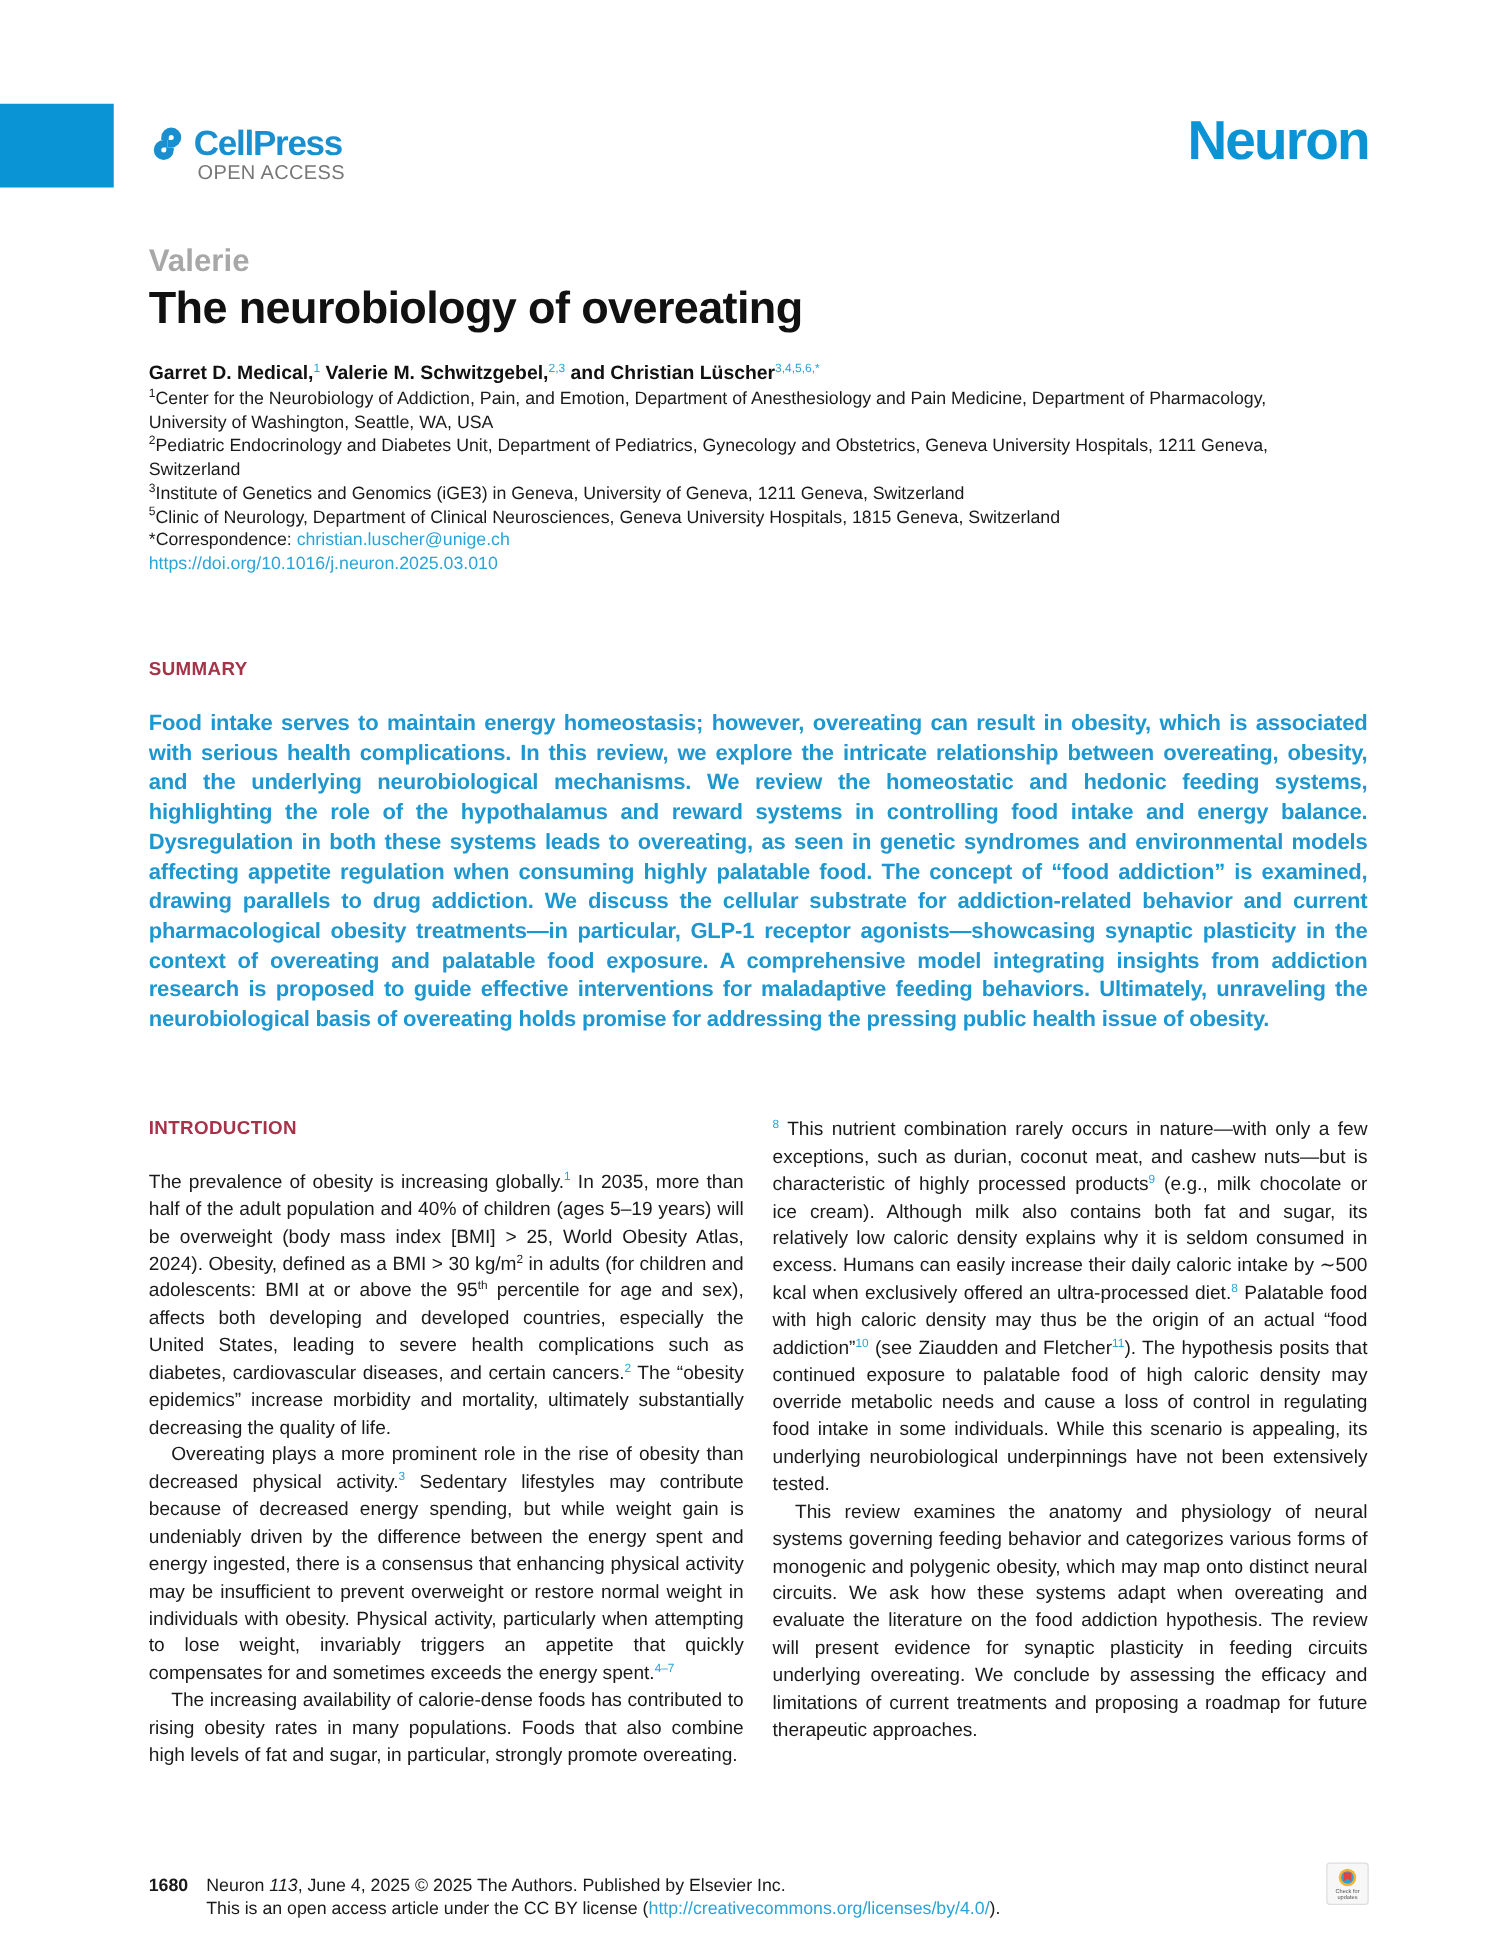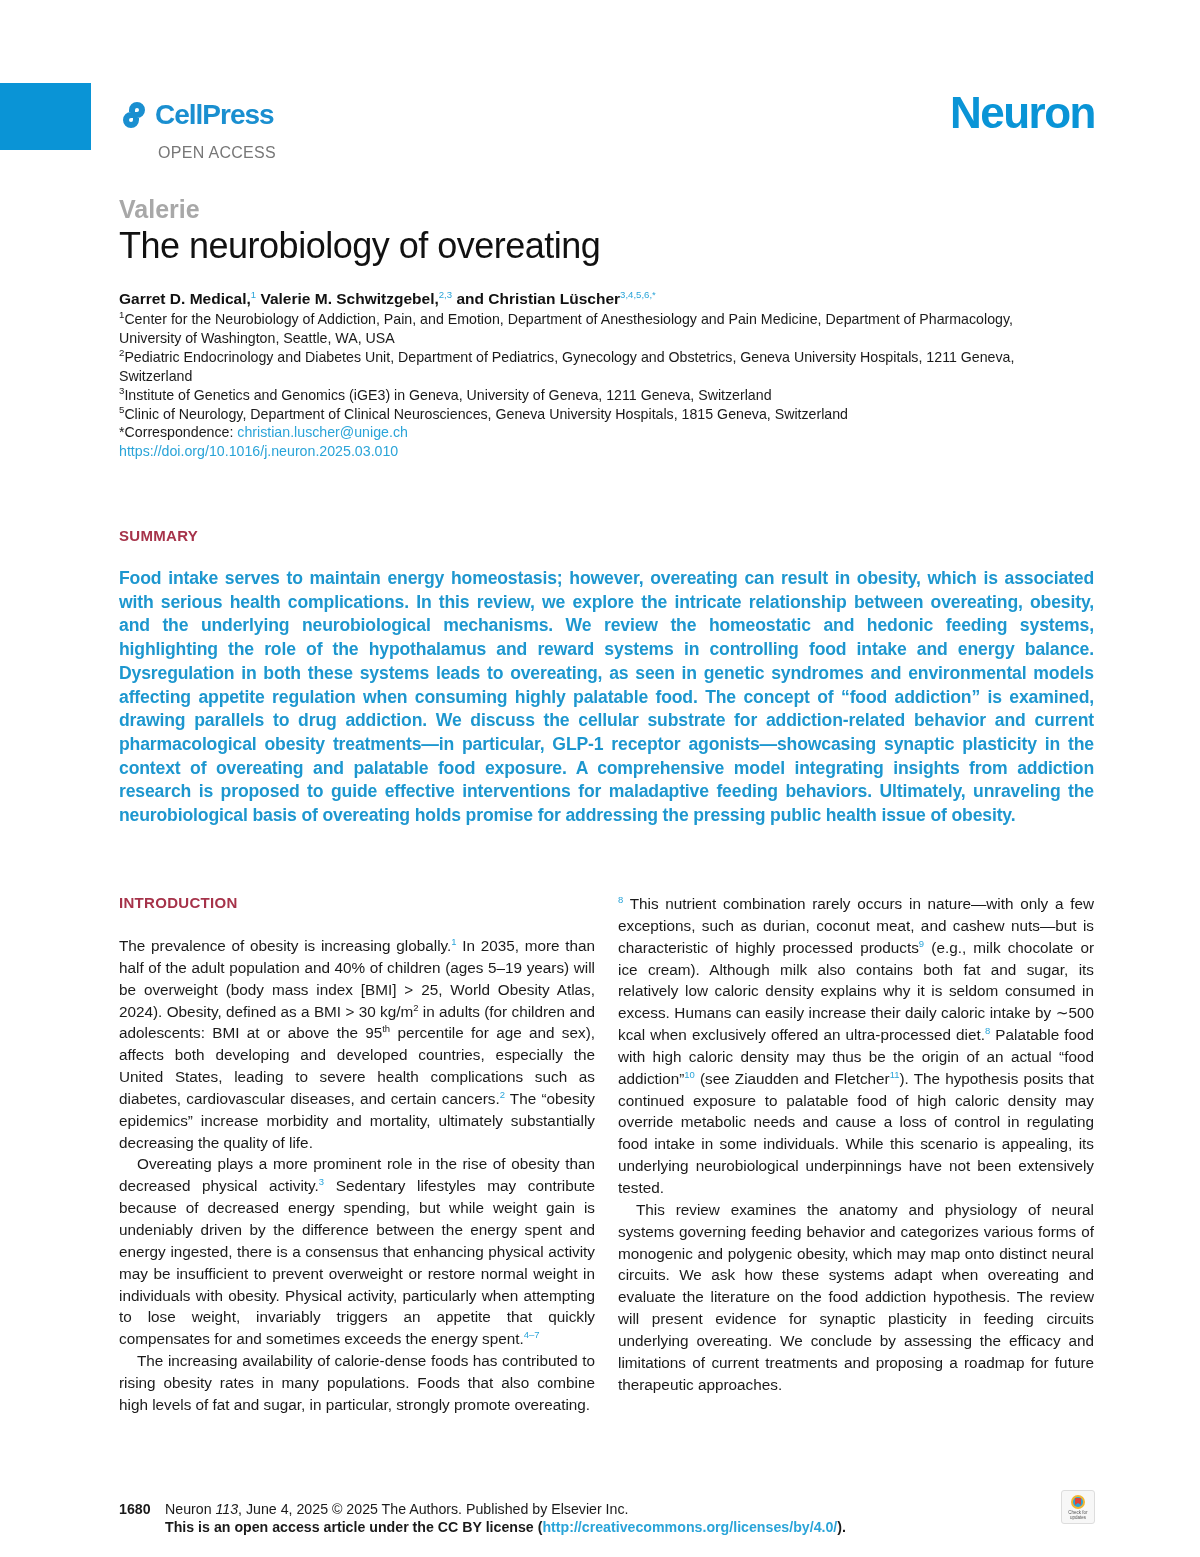--- a/index.html
+++ b/index.html
@@ -2,41 +2,41 @@
 <html><head>
 <meta charset="utf-8">
 <style>
   html, body { margin: 0; padding: 0; background: #ffffff; }
   body { width: 1200px; height: 1557px; position: relative; overflow: hidden; font-family: "Liberation Sans", sans-serif; color: #1a1a1a; }
   .corner-block { position: absolute; left: 0; top: 83px; width: 91px; height: 67px; background: #0a94d6; }
   .cellpress { position: absolute; left: 119px; top: 100px; }
   .cellpress-row { display: flex; }
   .cellpress-mark { width: 30px; height: 30px; margin-right: 6px; }
   .cellpress-name { font-size: 28px; font-weight: bold; color: #1a8fd0; letter-spacing: -1px; line-height: 30px; }
-  .open-access { font-size: 16px; color: #777; margin-left: 39px; letter-spacing: 0.3px; margin-top: 14px; }
+  .open-access { font-size: 16px; color: #777; margin-left: 39px; letter-spacing: 0.3px; margin-top: 0; }
   .journal { position: absolute; right: 105px; top: 88px; font-size: 44px; font-weight: bold; color: #0a94d6; letter-spacing: -1.5px; }
   .article-type { position: absolute; left: 119px; top: 195px; font-size: 25px; font-weight: bold; color: #a8a8a8; }
-  .title { position: absolute; left: 119px; top: 225px; font-size: 36px; font-weight: normal; color: #111; letter-spacing: -0.5px; margin: 0; }
+  .title { position: absolute; left: 119px; top: 225px; font-size: 36px; font-weight: bold; color: #111; letter-spacing: -0.5px; margin: 0; }
   .authors { position: absolute; left: 119px; top: 290px; font-size: 15.5px; font-weight: bold; color: #111; }
   sup { font-size: 0.62em; vertical-align: 0.6em; line-height: 0; }
   .ref { color: #2aa4d8; font-weight: normal; }
   .affils { position: absolute; left: 119px; top: 310px; width: 960px; font-size: 14.2px; line-height: 18.9px; color: #1a1a1a; }
   .affils div { margin: 0; }
   .affils sup { font-size: 0.68em; }
   .link { color: #2aa4d8; }
   .section-head { position: absolute; left: 119px; font-size: 15px; font-weight: bold; color: #a6334a; letter-spacing: 0.3px; }
   .summary-text { position: absolute; left: 119px; top: 567px; width: 975px; font-size: 17.6px; line-height: 23.7px; color: #1d97cf; font-weight: bold; text-align: justify; letter-spacing: -0.15px; }
   .col { position: absolute; width: 476px; font-size: 15.3px; line-height: 21.85px; color: #1a1a1a; text-align: justify; }
   .col p { margin: 0; }
   .col p.indent { text-indent: 18px; }
   .col-left { left: 119px; top: 935px; }
   .col-right { left: 618px; top: 893px; }
   .footer { position: absolute; left: 119px; top: 1500px; font-size: 14.2px; line-height: 18px; color: #1a1a1a; }
   .footer .page-num { font-weight: bold; display: inline-block; width: 46px; }
-  .footer .line2 { padding-left: 46px; font-weight: bold; }
+  .footer .line2 { padding-left: 46px; }
   .badge { position: absolute; left: 1061px; top: 1490px; width: 32px; height: 32px; border: 1px solid #ddd; border-radius: 3px; background: #f7f7f7; display: flex; flex-direction: column; align-items: center; justify-content: center; }
   .badge-text { font-size: 4.5px; color: #555; line-height: 5px; text-align: center; }
 </style>
 </head>
 <body>
 
 <div class="corner-block"></div>
 
 <div class="cellpress">
   <div class="cellpress-row">

